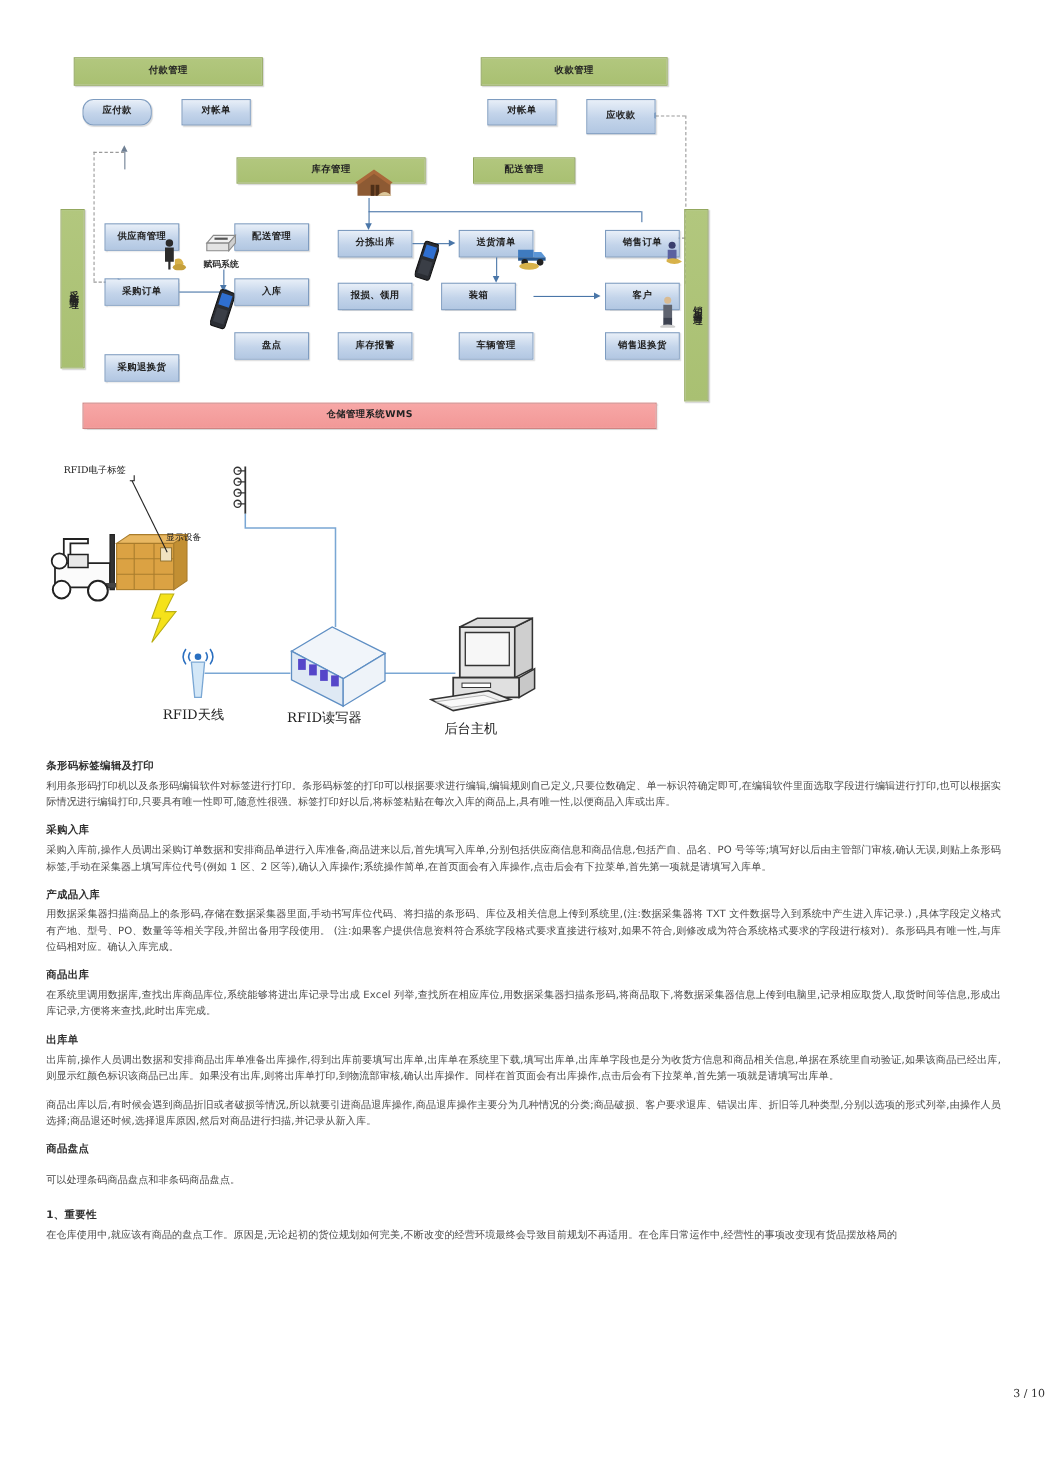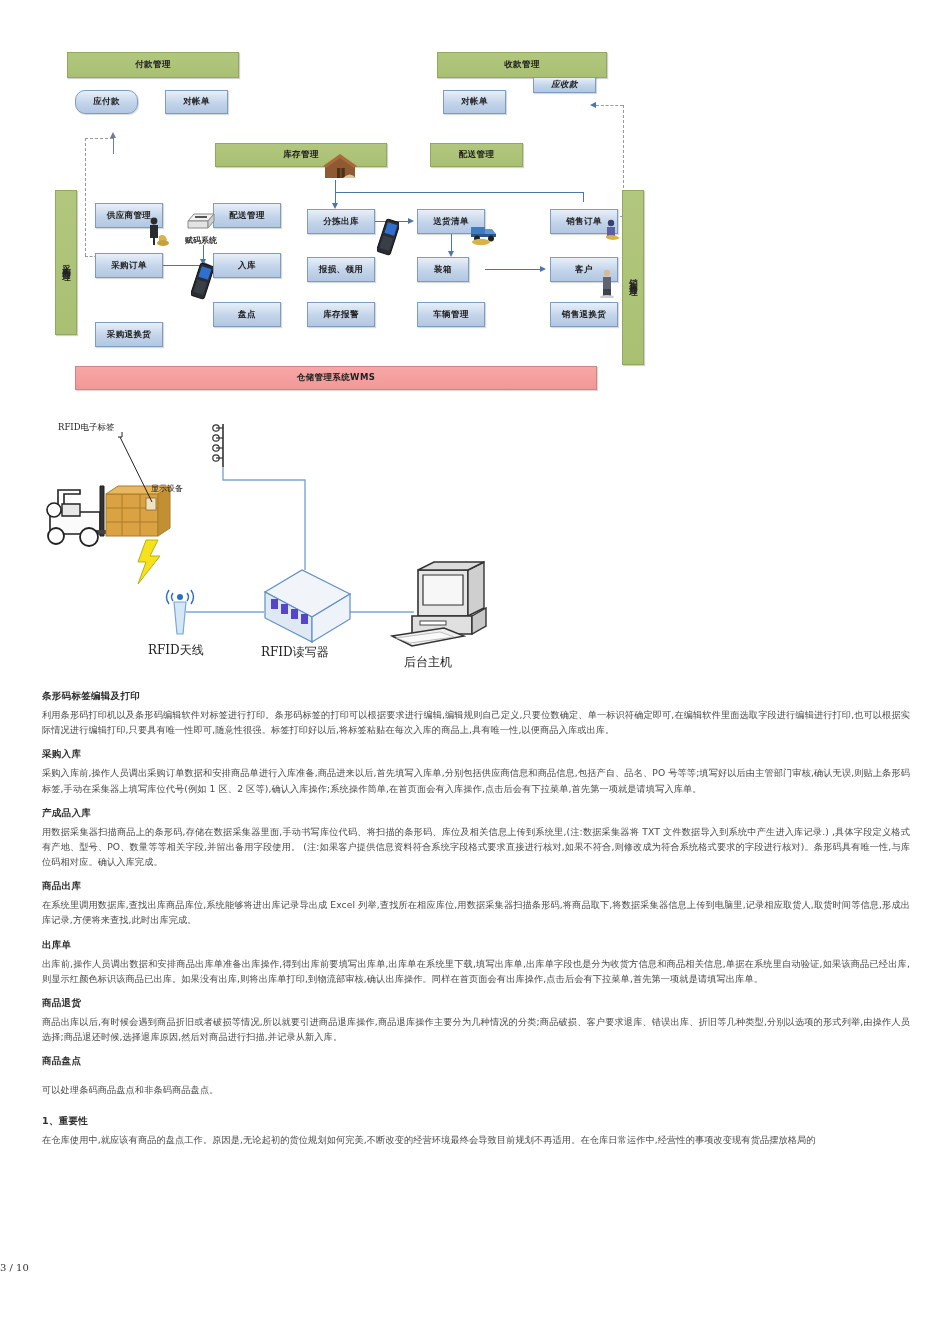--- a/index.html
+++ b/index.html
@@ -129,21 +129,21 @@
     letter-spacing: .1px;
   }
   .sec.gap-lg { margin-bottom: 18px; }
   .sec.gap-xl h3 { margin-bottom: 14px; }
 
   #page-footer {
     position: absolute;
     left: 0;
     top: 1262px;
     width: 950px;
-    text-align: left;
+    text-align: right;
     font-size: 10px;
     color: #333;
     font-family: "DejaVu Serif", "Liberation Serif", serif;
   }
 </style>
 </head>
 <body>
 
 <div id="fig-wms">
   <div class="canvas">
@@ -191,21 +191,21 @@
 
     <div class="node blue" style="left:30px; top:50px; width:63px; height:24px;border-radius:10px;">
       <span>应付款</span>
     </div>
     <div class="node blue" style="left:120px; top:50px; width:63px; height:24px;">
       <span>对帐单</span>
     </div>
     <div class="node blue" style="left:398px; top:50px; width:63px; height:24px;">
       <span>对帐单</span>
     </div>
-    <div class="node blue" style="left:488px; top:37px; width:63px; height:16px;font-style:italic;">
+    <div class="node blue" style="left:488px; top:50px; width:63px; height:32px;">
       <span>应收款</span>
     </div>
 
     <div class="ln v" style="left:290px; top:140px; height:12px;"></div>
     <div class="ln h" style="left:290px; top:152px; width:248px;"></div>
     <div class="ln v" style="left:538px; top:152px; height:10px;"></div>
     <div class="ln v" style="left:290px; top:152px; height:12px;"></div>
     <div class="arw down" style="left:286.5px; top:163px;"></div>
 
     <div class="node blue" style="left:50px; top:163px; width:68px; height:25px;">
@@ -252,21 +252,21 @@
 
     <div class="node blue" style="left:50px; top:213px; width:68px; height:25px;">
       <span>采购订单</span>
     </div>
     <div class="node blue" style="left:168px; top:213px; width:68px; height:25px;">
       <span>入库</span>
     </div>
     <div class="node blue" style="left:262px; top:217px; width:68px; height:25px;">
       <span>报损、领用</span>
     </div>
-    <div class="node blue" style="left:372px; top:217px; width:52px; height:25px;">
+    <div class="node blue" style="left:356px; top:217px; width:68px; height:25px;">
       <span>装箱</span>
     </div>
     <div class="node blue" style="left:505px; top:217px; width:68px; height:25px;">
       <span>客户</span>
     </div>
 
     <div class="ln h" style="left:118px; top:225px; width:42px;"></div>
     <div class="arw right" style="left:159px; top:221.5px;"></div>
 
     <div class="ln h" style="left:440px; top:229px; width:56px;"></div>
@@ -449,21 +449,20 @@
     <h3>商品出库</h3>
     <p>在系统里调用数据库,查找出库商品库位,系统能够将进出库记录导出成 Excel 列举,查找所在相应库位,用数据采集器扫描条形码,将商品取下,将数据采集器信息上传到电脑里,记录相应取货人,取货时间等信息,形成出库记录,方便将来查找,此时出库完成。</p>
   </div>
 
   <div class="sec">
     <h3>出库单</h3>
     <p>出库前,操作人员调出数据和安排商品出库单准备出库操作,得到出库前要填写出库单,出库单在系统里下载,填写出库单,出库单字段也是分为收货方信息和商品相关信息,单据在系统里自动验证,如果该商品已经出库,则显示红颜色标识该商品已出库。如果没有出库,则将出库单打印,到物流部审核,确认出库操作。同样在首页面会有出库操作,点击后会有下拉菜单,首先第一项就是请填写出库单。</p>
   </div>
 
   <div class="sec">
-    <h3>商品退货</h3>
     <p>商品出库以后,有时候会遇到商品折旧或者破损等情况,所以就要引进商品退库操作,商品退库操作主要分为几种情况的分类;商品破损、客户要求退库、错误出库、折旧等几种类型,分别以选项的形式列举,由操作人员选择;商品退还时候,选择退库原因,然后对商品进行扫描,并记录从新入库。</p>
   </div>
 
   <div class="sec gap-lg gap-xl">
     <h3>商品盘点</h3>
     <p>可以处理条码商品盘点和非条码商品盘点。</p>
   </div>
 
   <div class="sec gap-lg">
     <h3>1、重要性</h3>

